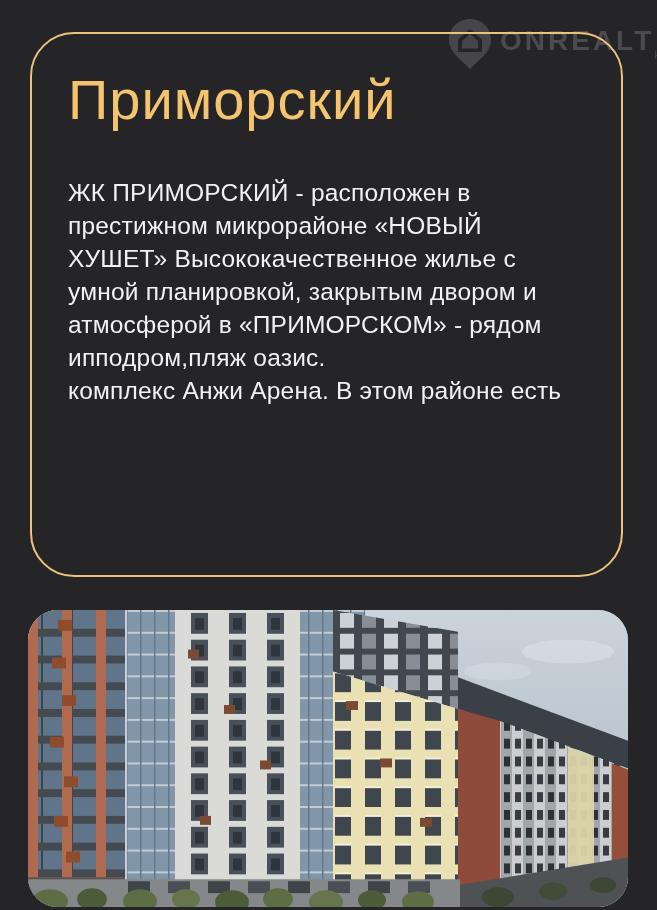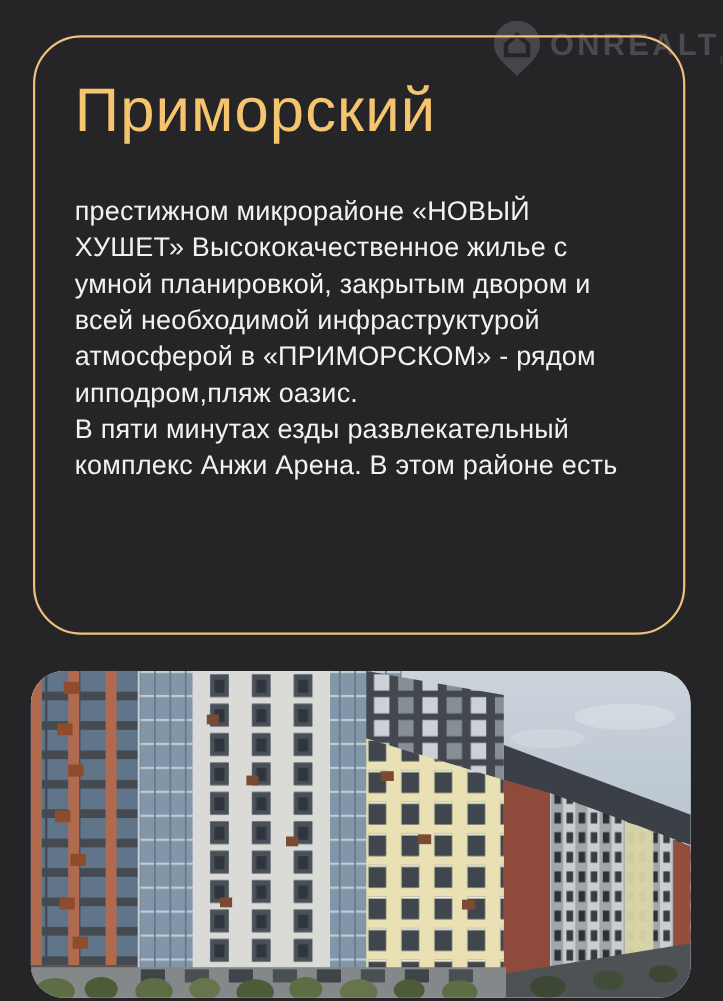--- a/index.html
+++ b/index.html
@@ -69,27 +69,26 @@
   </div>
   <div class="logo-text">
     <span class="logo-brand">ONREALT</span>
     <span class="logo-tagline">НЕДВИЖИМОСТЬ</span>
   </div>
 </div>
 
 <div class="card">
   <h1 class="card-title">Приморский</h1>
   <div class="card-body">
+    <div class="body-line">ЖК ПРИМОРСКИЙ - расположен в</div>
     <div class="body-line">престижном микрорайоне «НОВЫЙ</div>
     <div class="body-line">ХУШЕТ» Высококачественное жилье с</div>
     <div class="body-line">умной планировкой, закрытым двором и</div>
-    <div class="body-line">всей необходимой инфраструктурой</div>
     <div class="body-line">атмосферой в «ПРИМОРСКОМ» - рядом</div>
     <div class="body-line">ипподром,пляж оазис.</div>
-    <div class="body-line">В пяти минутах езды развлекательный</div>
     <div class="body-line">комплекс Анжи Арена. В этом районе есть</div>
   </div>
 </div>
 
 <div class="photo">
   <svg viewBox="0 0 600 300" preserveAspectRatio="none">
     <defs>
       <linearGradient id="sky" x1="0" y1="0" x2="0" y2="1">
         <stop offset="0" stop-color="#cbd3db"></stop>
         <stop offset="1" stop-color="#a9b7c4"></stop>

